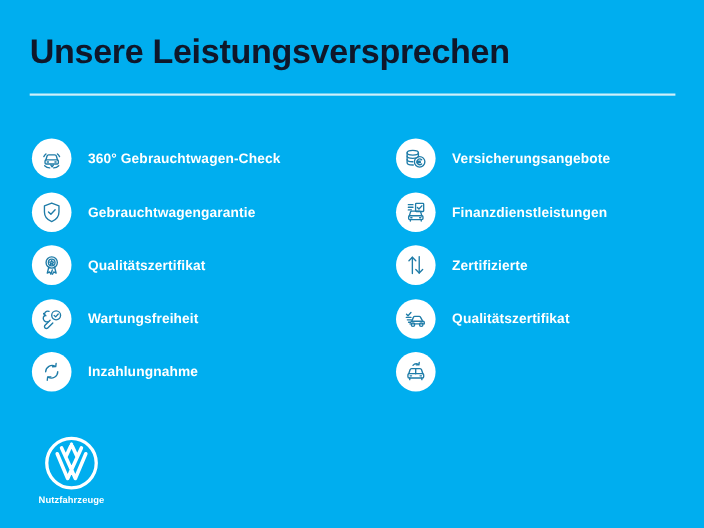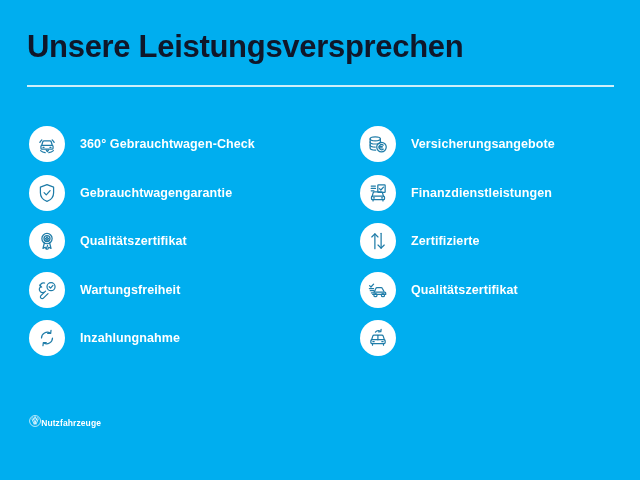--- a/index.html
+++ b/index.html
@@ -94,20 +94,21 @@
   #footer {
     position: absolute;
     left: 29px;
     top: 396px;
     display: flex;
     align-items: flex-start;
   }
   #logo-block {
     width: 72px;
     display: flex;
+    flex-direction: column;
     align-items: center;
   }
   #vw-mark {
     width: 50px;
     height: 50px;
     display: block;
   }
   #vw-sub {
     margin-top: 3px;
     font-size: 8.5px;

